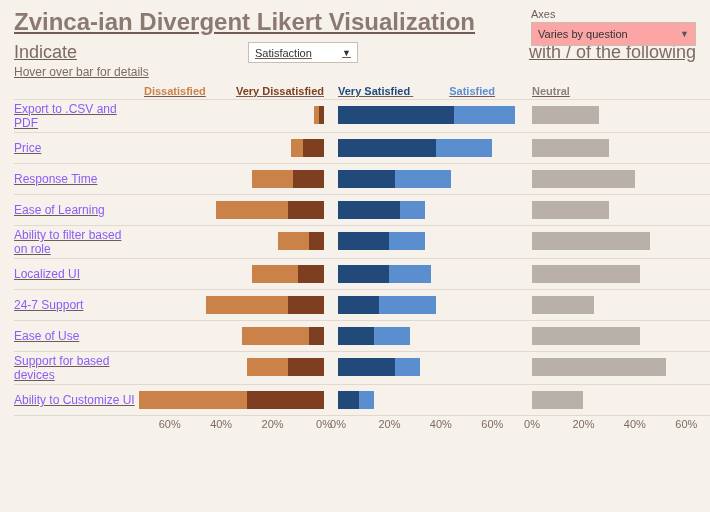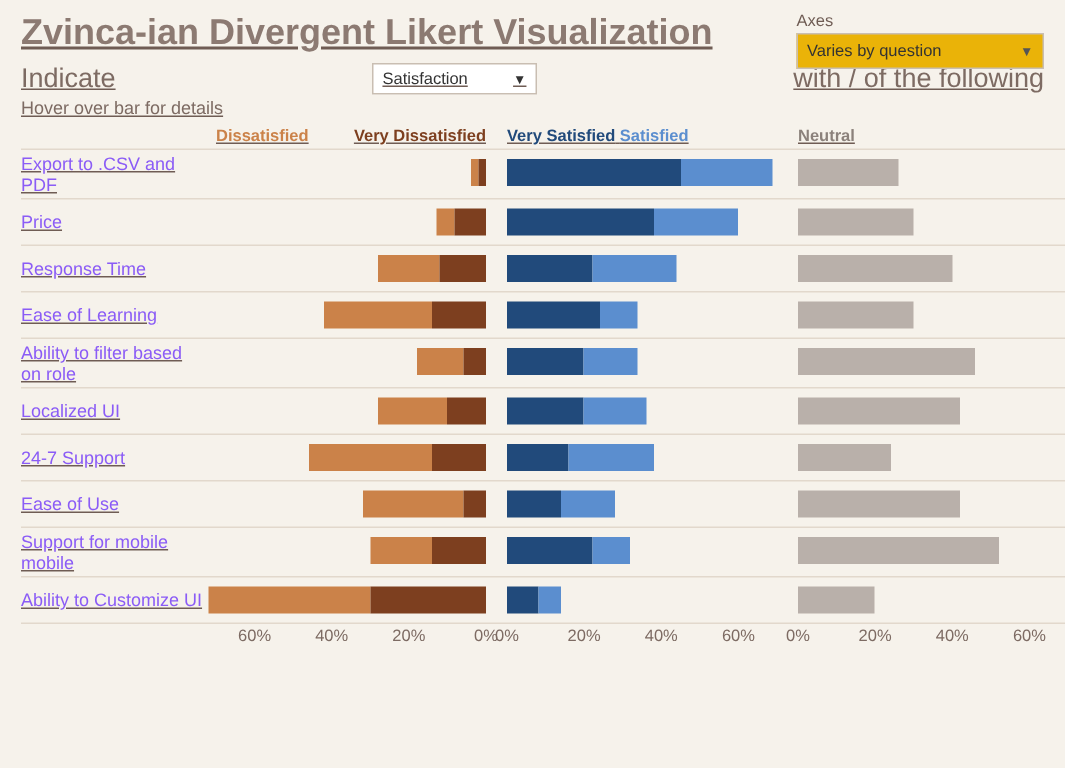--- a/index.html
+++ b/index.html
@@ -12,30 +12,30 @@
     --vsat:#214a7b;
     --sat:#5b8ecf;
     --neutral:#b9b0aa;
     --rule:#e2d8cc;
   }
   html,body{margin:0;padding:0;background:var(--bg);font-family:"Segoe UI",Arial,sans-serif;color:var(--text);}
   .page{width:710px;height:512px;position:relative;box-sizing:border-box;padding:8px 14px 4px 14px;text-decoration:underline;}
   h1{margin:0;font-size:24px;font-weight:600;color:#8c7a72;}
   .topright{position:absolute;right:14px;top:8px;width:165px;font-size:11px;color:var(--text);}
   .topright .lbl{margin-bottom:2px;}
-  .select{display:flex;align-items:center;justify-content:space-between;background:#eab308;border:1px solid #c9beb2;font-size:11px;padding:2px 6px;height:18px;color:#333;}
+  .select{display:flex;align-items:center;justify-content:space-between;background:#fca5a5;border:1px solid #c9beb2;font-size:11px;padding:2px 6px;height:18px;color:#333;}
   .select .chev{font-size:9px;color:#555;}
   .subline{margin-top:6px;font-size:18px;color:#7d6b63;display:flex;align-items:center;gap:6px;justify-content:space-between;}
   .inline-select{display:inline-flex;align-items:center;justify-content:space-between;background:#fff;border:1px solid #c9beb2;font-size:11px;padding:1px 6px;height:17px;width:96px;color:#333;}
   .hint{font-size:12px;margin-top:2px;color:#7d6b63;}
   .chart{display:grid;grid-template-columns:130px 180px 14px 180px 14px 180px;margin-top:6px;}
   .hdr{font-size:11px;font-weight:700;padding-bottom:2px;}
   .hdr.neg{display:flex;justify-content:space-between;}
   .hdr.neg .d{color:var(--dissat);} .hdr.neg .vd{color:var(--vdissat);}
-  .hdr.pos .vs{color:var(--vsat);} .hdr.pos .s{color:var(--sat);}
+  .hdr.pos .vs{color:var(--vsat);} .hdr.pos .s{color:var(--sat);margin-left:36px;}
   .hdr.neu{color:#8b817b;}
   .rowlabel{font-size:12px;color:#8b5cf6;padding:2px 6px 2px 0;line-height:14px;display:flex;align-items:center;border-top:1px solid var(--rule);}
   .cell{position:relative;height:30px;border-top:1px solid var(--rule);}
   .neg-area,.pos-area,.neu-area{position:absolute;top:6px;bottom:6px;}
   .neg-area{right:0;display:flex;justify-content:flex-end;}
   .pos-area{left:0;display:flex;}
   .neu-area{left:0;display:flex;}
   .seg{height:100%;}
   .seg.d{background:var(--dissat);} .seg.vd{background:var(--vdissat);}
   .seg.vs{background:var(--vsat);} .seg.s{background:var(--sat);}
@@ -234,21 +234,21 @@
           <div class="seg vs" style="width: 36px;"></div>
           <div class="seg s" style="width: 36px;"></div>
         </div>
       </div>
       <div class="cell"></div>
       <div class="cell">
         <div class="neu-area">
           <div class="seg n" style="width: 108px;"></div>
         </div>
       </div>
-      <div class="rowlabel">Support for mobile mobile</div>
+      <div class="rowlabel">Support for based devices</div>
       <div class="cell">
         <div class="neg-area">
           <div class="seg d" style="width: 41.1429px;"></div>
           <div class="seg vd" style="width: 36px;"></div>
         </div>
       </div>
       <div class="cell"></div>
       <div class="cell">
         <div class="pos-area">
           <div class="seg vs" style="width: 56.5714px;"></div>

